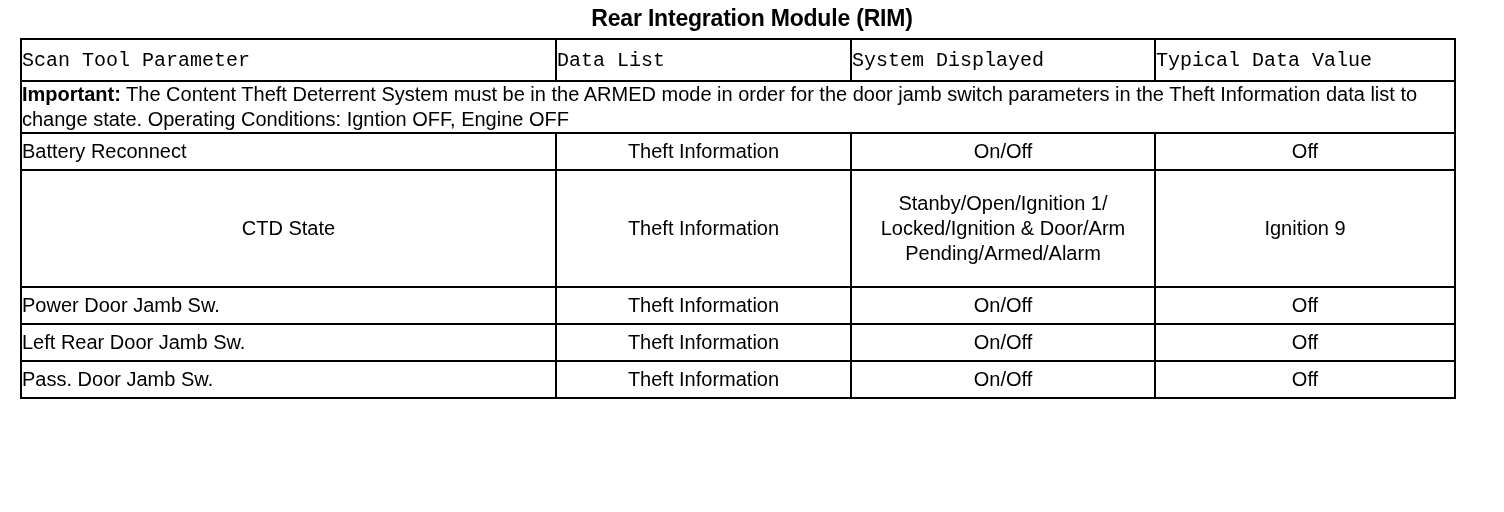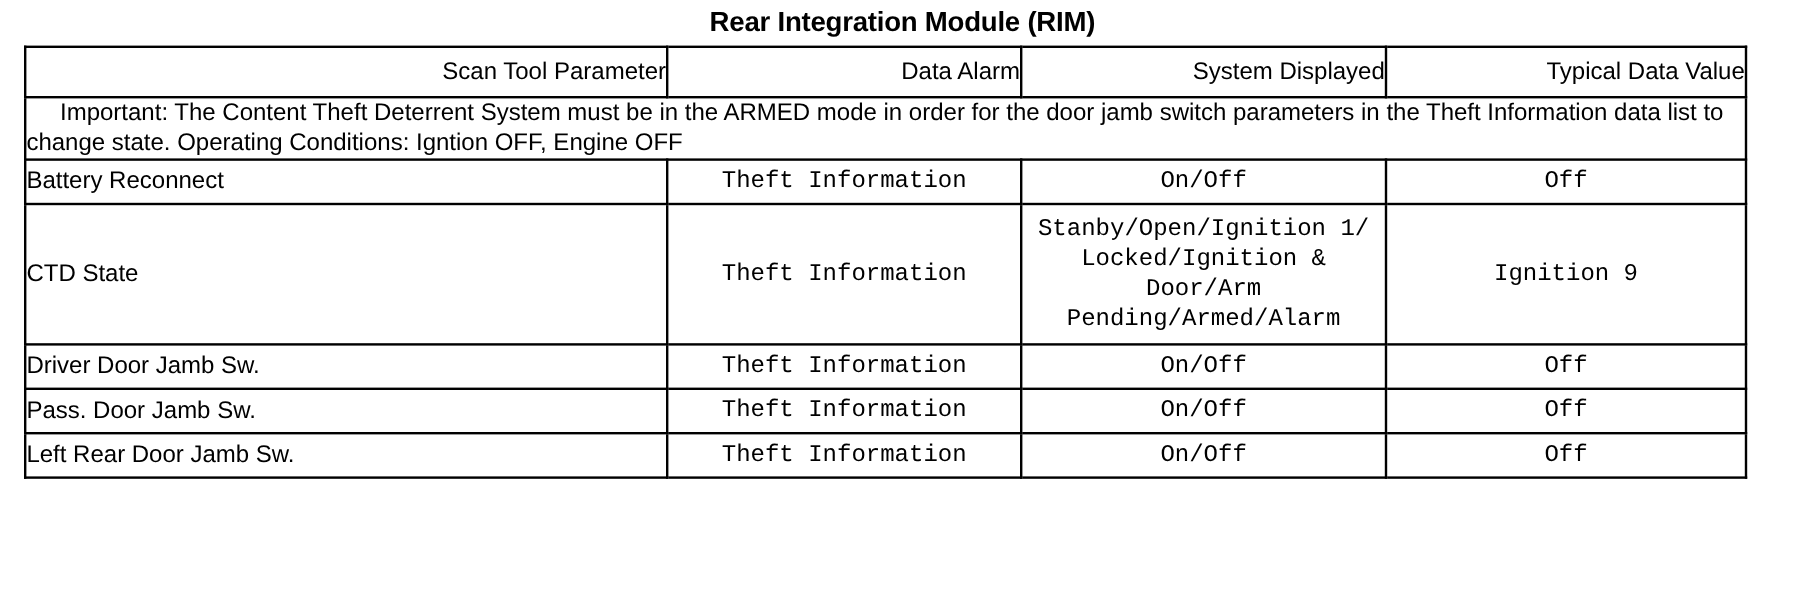--- a/index.html
+++ b/index.html
@@ -50,49 +50,49 @@
     font-size: 20px;
     font-weight: normal;
     line-height: 25px;
   }
   col.c-param  { width: 535px; }
   col.c-list   { width: 295px; }
   col.c-units  { width: 304px; }
   col.c-value  { width: 300px; }
 
   .hdr-cell {
-    text-align: right;
+    text-align: left;
     font-weight: bold;
     font-size: 21px;
     height: 40px;
     padding: 0 6px;
+    font-family: Liberation Mono, monospace;
   }
   .note-cell {
     text-align: left;
     padding: 5px 12px 6px 14px;
     font-size: 20px;
     line-height: 27px;
   }
   .note-cell .strong {
-    font-weight: normal;
-    padding-left: 28px;
+    font-weight: bold;
   }
   .cell-param {
     text-align: left;
     padding: 0 0 0 14px;
     height: 35px;
   }
   .cell-center {
     text-align: center;
     padding: 0 4px;
     height: 35px;
-    font-family: Liberation Mono, monospace;
   }
   .cell-tall {
     height: 115px;
+    text-align: center;
   }
   .units-multiline {
     text-align: center;
     line-height: 28px;
     padding: 4px 6px;
   }
 </style>
 </head>
 <body>
 
@@ -104,21 +104,21 @@
     <table class="rim">
       <colgroup>
         <col class="c-param">
         <col class="c-list">
         <col class="c-units">
         <col class="c-value">
       </colgroup>
       <thead>
         <tr>
           <th class="hdr-cell">Scan Tool Parameter</th>
-          <th class="hdr-cell">Data Alarm</th>
+          <th class="hdr-cell">Data List</th>
           <th class="hdr-cell">System Displayed</th>
           <th class="hdr-cell">Typical Data Value</th>
         </tr>
       </thead>
       <tbody>
 
         <tr>
           <td class="note-cell" colspan="4"><span class="strong">Important:</span><span> The Content Theft Deterrent System must be in the ARMED mode in order for the door jamb switch parameters in the Theft Information data list to change state. Operating Conditions: Igntion OFF, Engine OFF</span></td>
         </tr>
 
@@ -130,35 +130,35 @@
         </tr>
 
         <tr>
           <td class="cell-param cell-tall">CTD State</td>
           <td class="cell-center cell-tall">Theft Information</td>
           <td class="cell-center cell-tall units-multiline">Stanby/Open/Ignition 1/ Locked/Ignition &amp; Door/Arm Pending/Armed/Alarm</td>
           <td class="cell-center cell-tall">Ignition 9</td>
         </tr>
 
         <tr>
-          <td class="cell-param">Driver Door Jamb Sw.</td>
+          <td class="cell-param">Power Door Jamb Sw.</td>
+          <td class="cell-center">Theft Information</td>
+          <td class="cell-center">On/Off</td>
+          <td class="cell-center">Off</td>
+        </tr>
+
+        <tr>
+          <td class="cell-param">Left Rear Door Jamb Sw.</td>
           <td class="cell-center">Theft Information</td>
           <td class="cell-center">On/Off</td>
           <td class="cell-center">Off</td>
         </tr>
 
         <tr>
           <td class="cell-param">Pass. Door Jamb Sw.</td>
-          <td class="cell-center">Theft Information</td>
-          <td class="cell-center">On/Off</td>
-          <td class="cell-center">Off</td>
-        </tr>
-
-        <tr>
-          <td class="cell-param">Left Rear Door Jamb Sw.</td>
           <td class="cell-center">Theft Information</td>
           <td class="cell-center">On/Off</td>
           <td class="cell-center">Off</td>
         </tr>
 
 
 
       </tbody>
     </table>
   </div>

